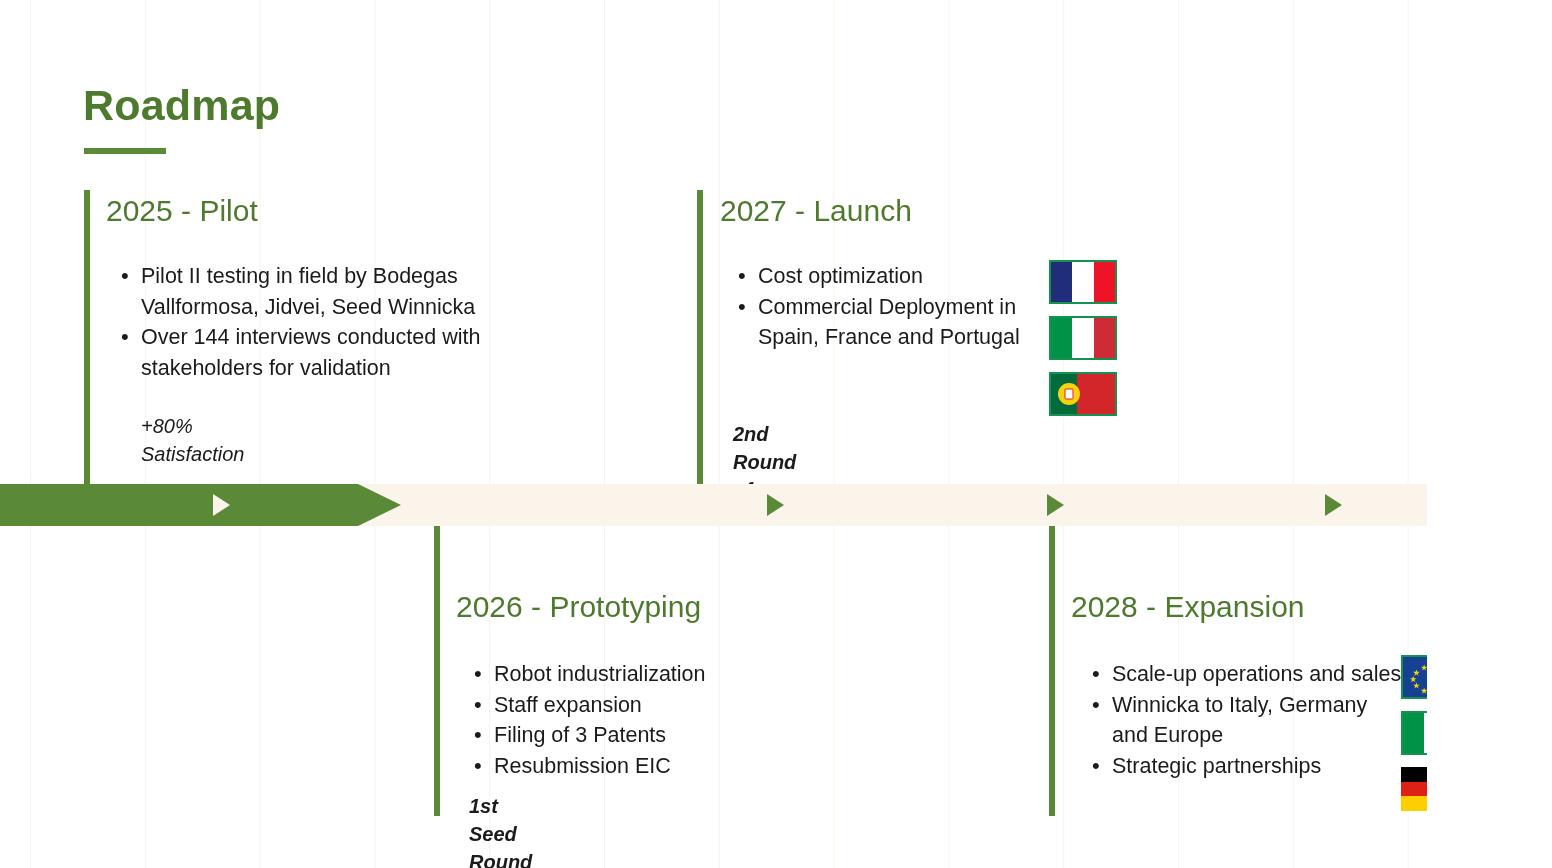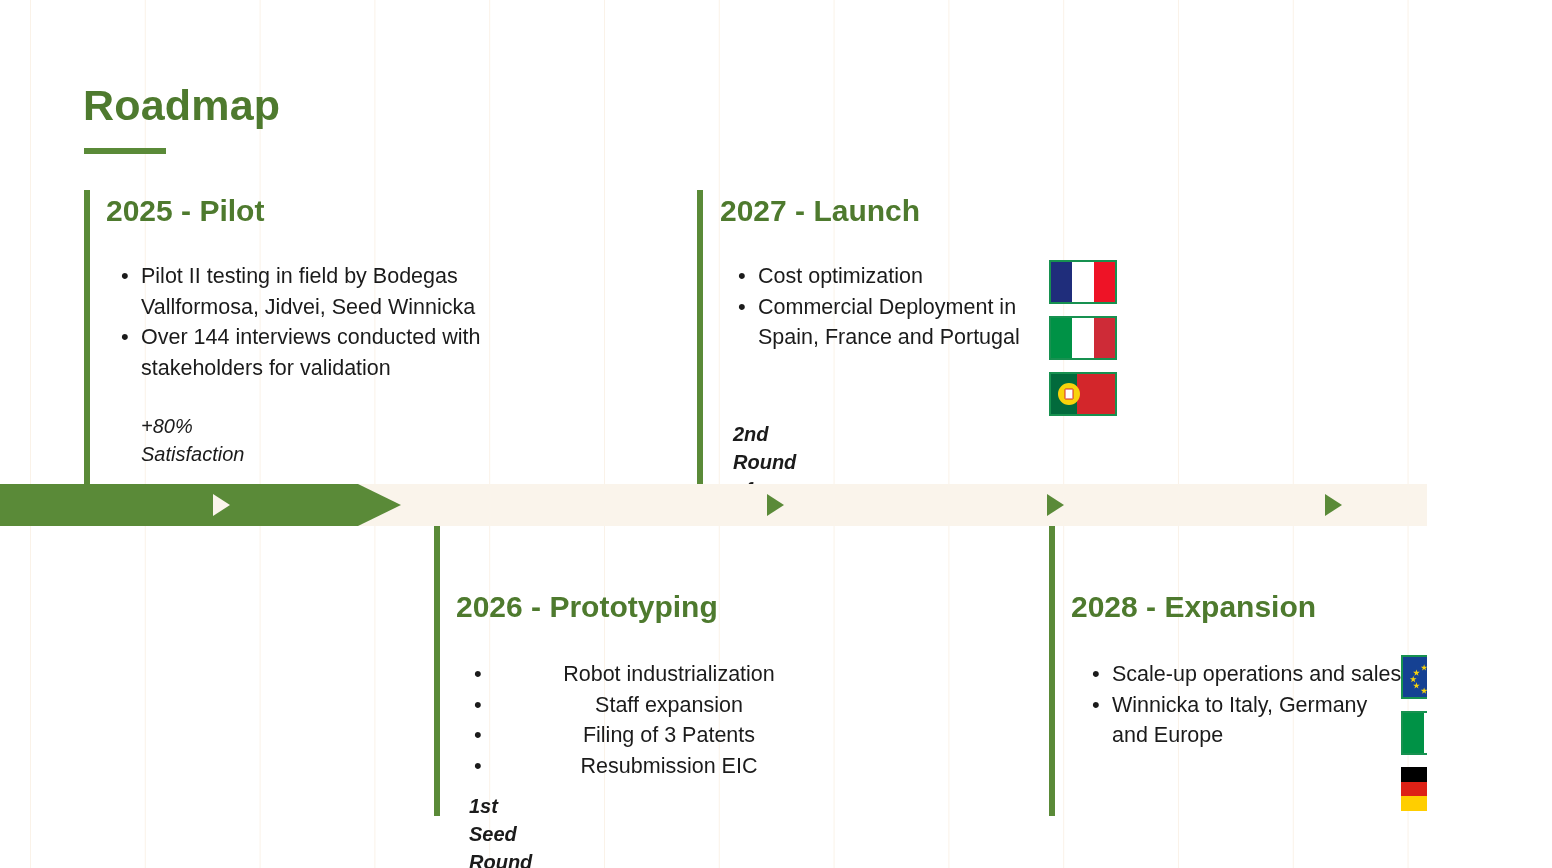--- a/index.html
+++ b/index.html
@@ -108,21 +108,21 @@
     position: absolute;
   }
   .ms-rule {
     position: absolute;
     width: 6px;
     background: #5A8A38;
   }
   .ms-heading {
     position: absolute;
     font-size: 30px;
-    font-weight: bold;
+    font-weight: normal;
     color: #4E7A2E;
     white-space: nowrap;
     line-height: 1.15;
   }
   .ms-list {
     position: absolute;
     margin: 0;
     padding: 0 0 0 26px;
     list-style: none;
     font-size: 21.5px;
@@ -278,35 +278,36 @@
     </div>
     <span class="tl-marker light" style="left:213px;"></span>
     <span class="tl-marker dark" style="left:767px;"></span>
     <span class="tl-marker dark" style="left:1047px;"></span>
     <span class="tl-marker dark" style="left:1325px;"></span>
   </div>
 
   <div class="milestone">
     <div class="ms-rule" style="left:434px; top:526px; height:290px;"></div>
     <div class="ms-heading" style="left:456px; top:590px;">2026 - Prototyping</div>
-    <ul class="ms-list" style="left:468px; top:659px; width:350px;text-align:center;">
+    <ul class="ms-list" style="left:468px; top:659px; width:350px;">
       <li>Robot industrialization</li>
       <li>Staff expansion</li>
       <li>Filing of 3 Patents</li>
       <li>Resubmission EIC</li>
     </ul>
     <div class="ms-note bold" style="left:469px; top:792px;">1st Seed Round of €1.2M</div>
   </div>
 
   <div class="milestone">
     <div class="ms-rule" style="left:1049px; top:526px; height:290px;"></div>
     <div class="ms-heading" style="left:1071px; top:590px;">2028 - Expansion</div>
     <ul class="ms-list" style="left:1086px; top:659px; width:290px;">
       <li>Scale-up operations and sales</li>
       <li>Winnicka to Italy, Germany and Europe</li>
+      <li>Strategic partnerships</li>
     </ul>
 
     <div class="flag-stack" style="left:1401px; top:655px;">
 
       <div class="flag">
         <span class="eu-bg"></span>
         <span class="eu-star" style="left:50%; top:14%; margin-left:-3.5px;"></span>
         <span class="eu-star" style="left:67%; top:18%; margin-left:-3.5px;"></span>
         <span class="eu-star" style="left:79%; top:31%; margin-left:-3.5px;"></span>
         <span class="eu-star" style="left:84%; top:47%; margin-left:-3.5px;"></span>

